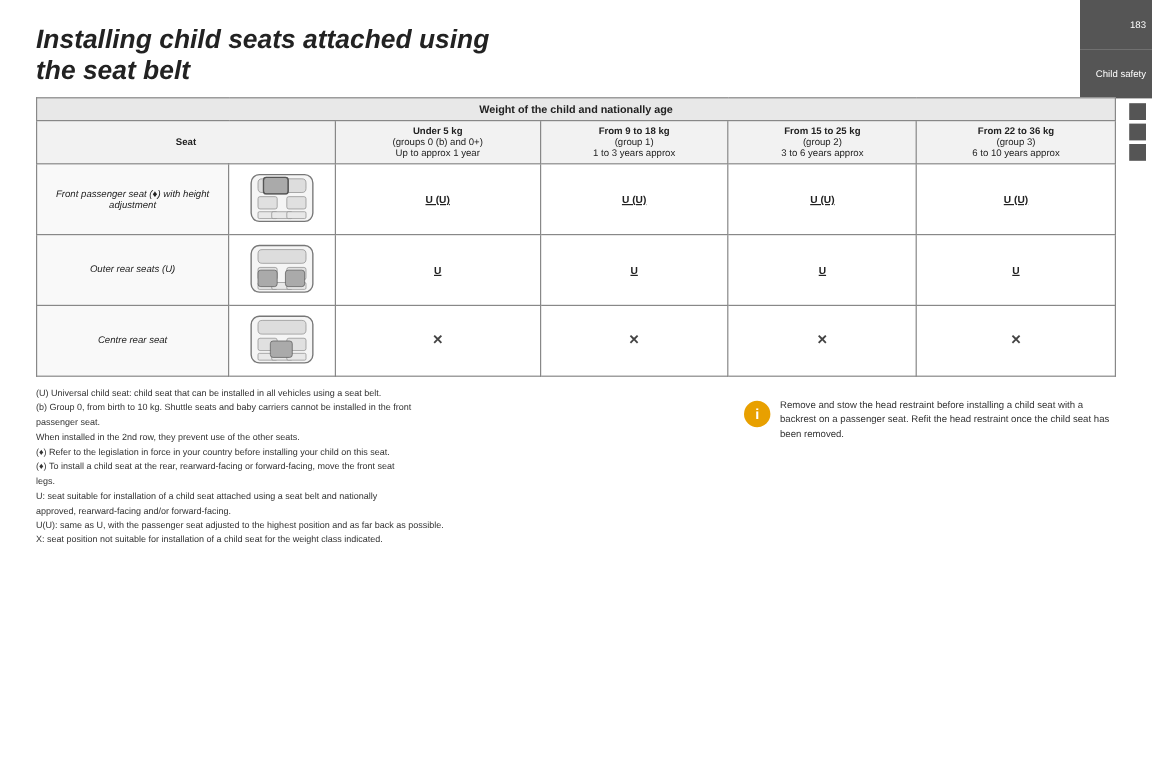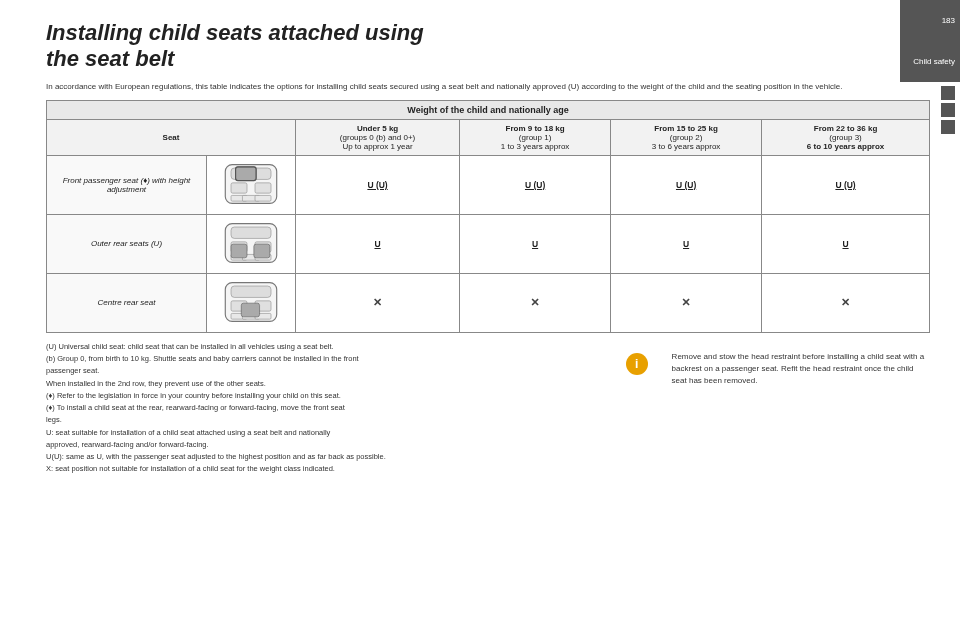--- a/index.html
+++ b/index.html
@@ -10,21 +10,21 @@
       height: 640px;
       overflow: hidden;
       position: relative;
       font-size: 11px;
       color: #222;
     }
 
     .page-container {
       width: 960px;
       height: 640px;
-      padding: 20px 30px 10px 46px;
+      padding: 20px 30px 10px 30px;
       position: relative;
     }
 
     
     .corner-tab {
       position: absolute;
       top: 0;
       right: 0;
       width: 60px;
       display: flex;
@@ -155,21 +155,20 @@
       color: #fff;
       font-weight: bold;
       font-size: 12px;
       flex-shrink: 0;
       margin-top: 2px;
     }
     .warning-text {
       font-size: 8px;
       color: #333;
       line-height: 1.5;
-      margin-left: 16px;
     }
 
     .bottom-section {
       overflow: hidden;
       margin-top: 5px;
     }
   </style>
 </head>
 <body>
 
@@ -183,21 +182,20 @@
   </div>
 </div>
 
 <div class="page-container">
 
   <div class="page-title">
     <span>Installing child seats attached using</span><br>
     <span>the seat belt</span>
   </div>
 
-  <div class="subtitle-text">In accordance with European regulations, this table indicates the options for installing child seats secured using a seat belt and nationally approved (U) according to the weight of the child and the seating position in the vehicle.</div>
 
   <table class="main-table">
     <thead>
       <tr class="header-row-top">
         <th colspan="6">Weight of the child and nationally age</th>
       </tr>
       <tr class="header-row-sub">
         <th colspan="2" style="text-align:center;">Seat</th>
         <th>
           <span>Under 5 kg</span><br>
@@ -210,21 +208,21 @@
           <span style="font-weight:normal;">1 to 3 years approx</span>
         </th>
         <th>
           <span>From 15 to 25 kg</span><br>
           <span style="font-weight:normal;">(group 2)</span><br>
           <span style="font-weight:normal;">3 to 6 years approx</span>
         </th>
         <th>
           <span>From 22 to 36 kg</span><br>
           <span style="font-weight:normal;">(group 3)</span><br>
-          <span style="font-weight:bold;margin-top:28px;">6 to 10 years approx</span>
+          <span style="font-weight:normal;margin-top:28px;">6 to 10 years approx</span>
         </th>
       </tr>
     </thead>
     <tbody id="table-body">
     <tr>
           <td class="seat-cell" style="font-size: 8px; font-style: italic;">Front passenger seat (♦) with height adjustment</td>
           <td class="seat-img-cell"><svg width="78" height="48" viewBox="0 0 55 42">
 
     <rect x="5" y="4" width="45" height="34" rx="6" fill="#f5f5f5" stroke="#777" stroke-width="1"></rect>
 

